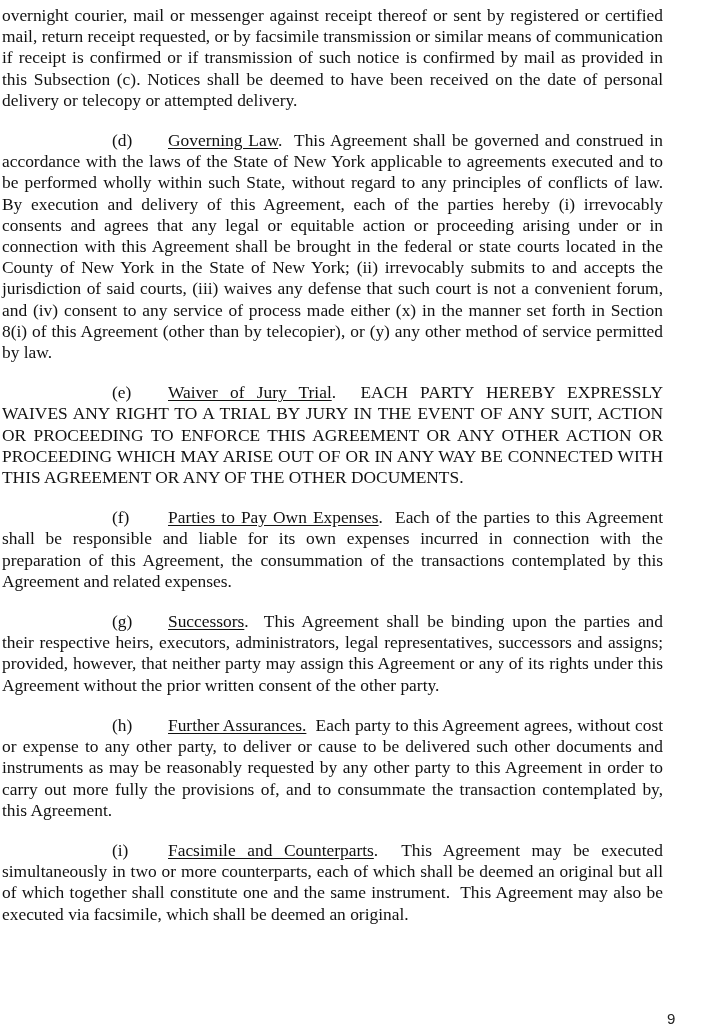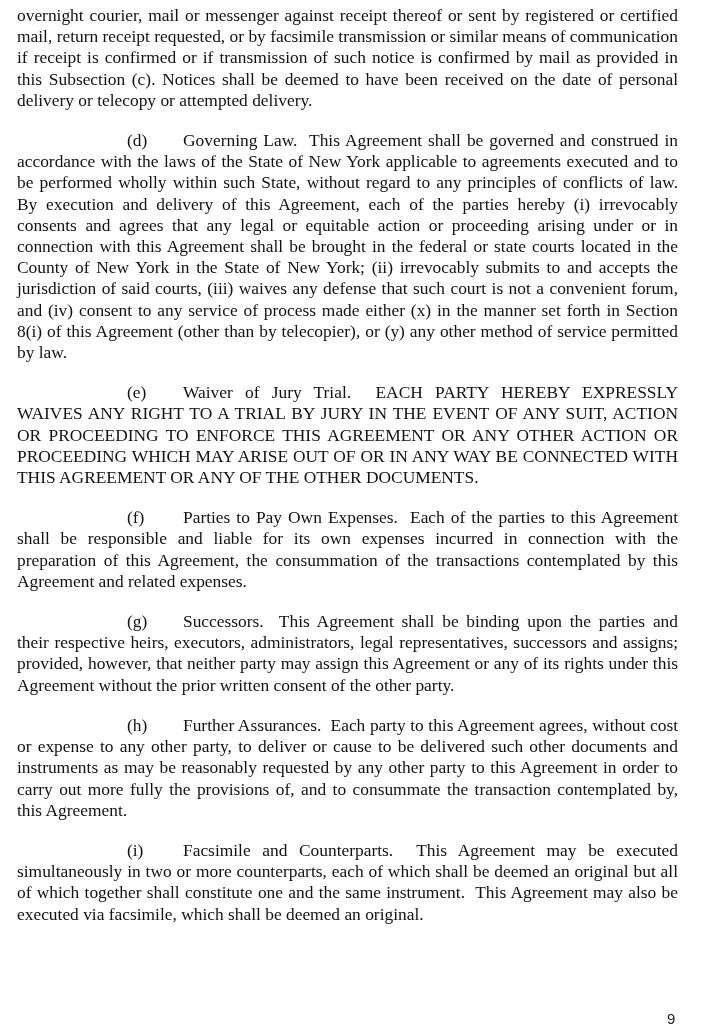--- a/index.html
+++ b/index.html
@@ -1,25 +1,25 @@
 <!DOCTYPE html>
 <html><head>
 <meta charset="utf-8">
 <style>
   html, body { margin: 0; padding: 0; background: #ffffff; }
   body { width: 726px; height: 1035px; position: relative; overflow: hidden; }
   .page {
-    position: absolute; left: 17px; top: 5px; width: 661px;
+    position: absolute; left: 2px; top: 5px; width: 661px;
     font-family: "Liberation Serif", "DejaVu Serif", serif;
     font-size: 17.4px; line-height: 21.2px; color: #111;
   }
   .para { text-align: justify; margin: 0 0 19px 0; }
   .para.first { margin-bottom: 19px; }
   .label { display: inline-block; margin-left: 110px; width: 56px; }
-  .heading { text-underline-offset: 2px; }
+  .heading { text-decoration: underline; text-underline-offset: 2px; }
   .page-number {
     position: absolute; left: 667px; top: 1010px;
     font-family: "Liberation Sans", "DejaVu Sans", sans-serif;
     font-size: 15px; color: #222;
   }
 </style>
 </head>
 <body>
 
 <div class="page">

